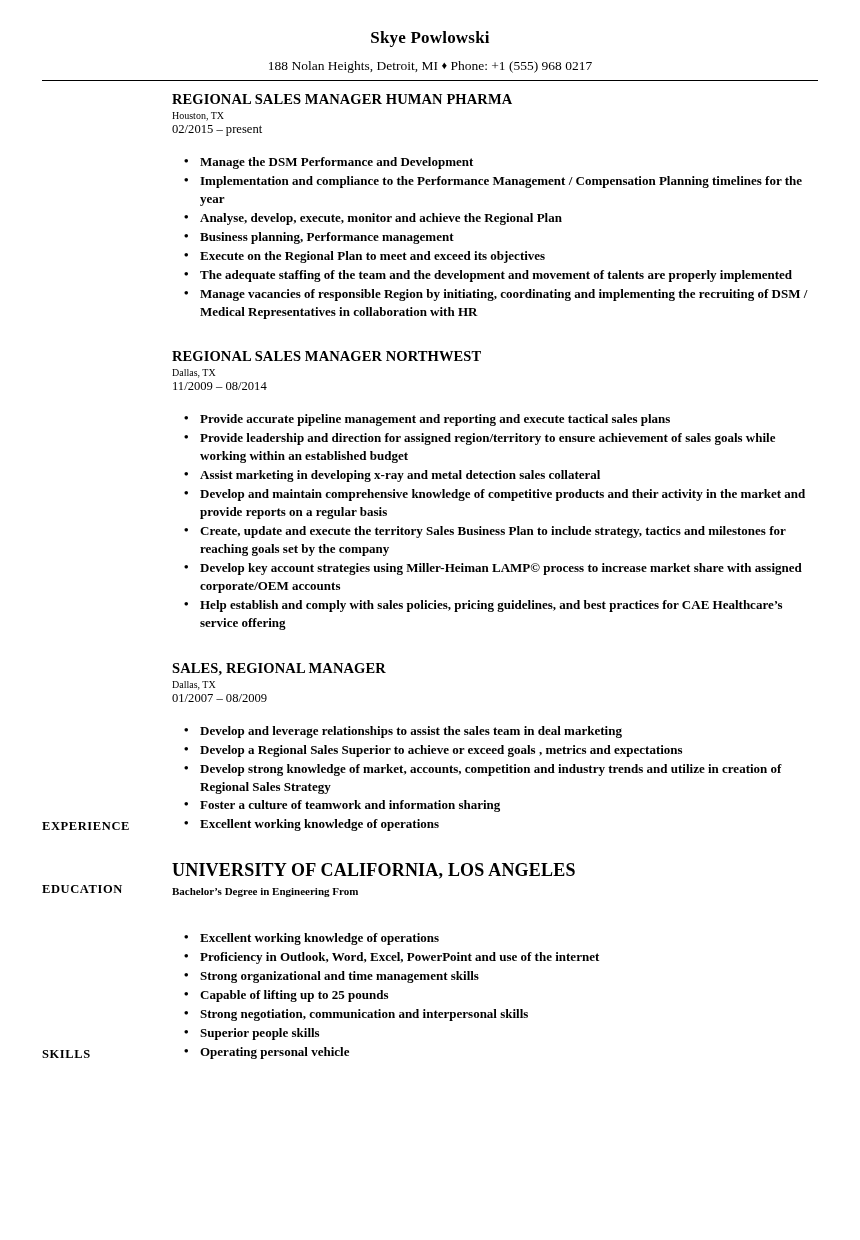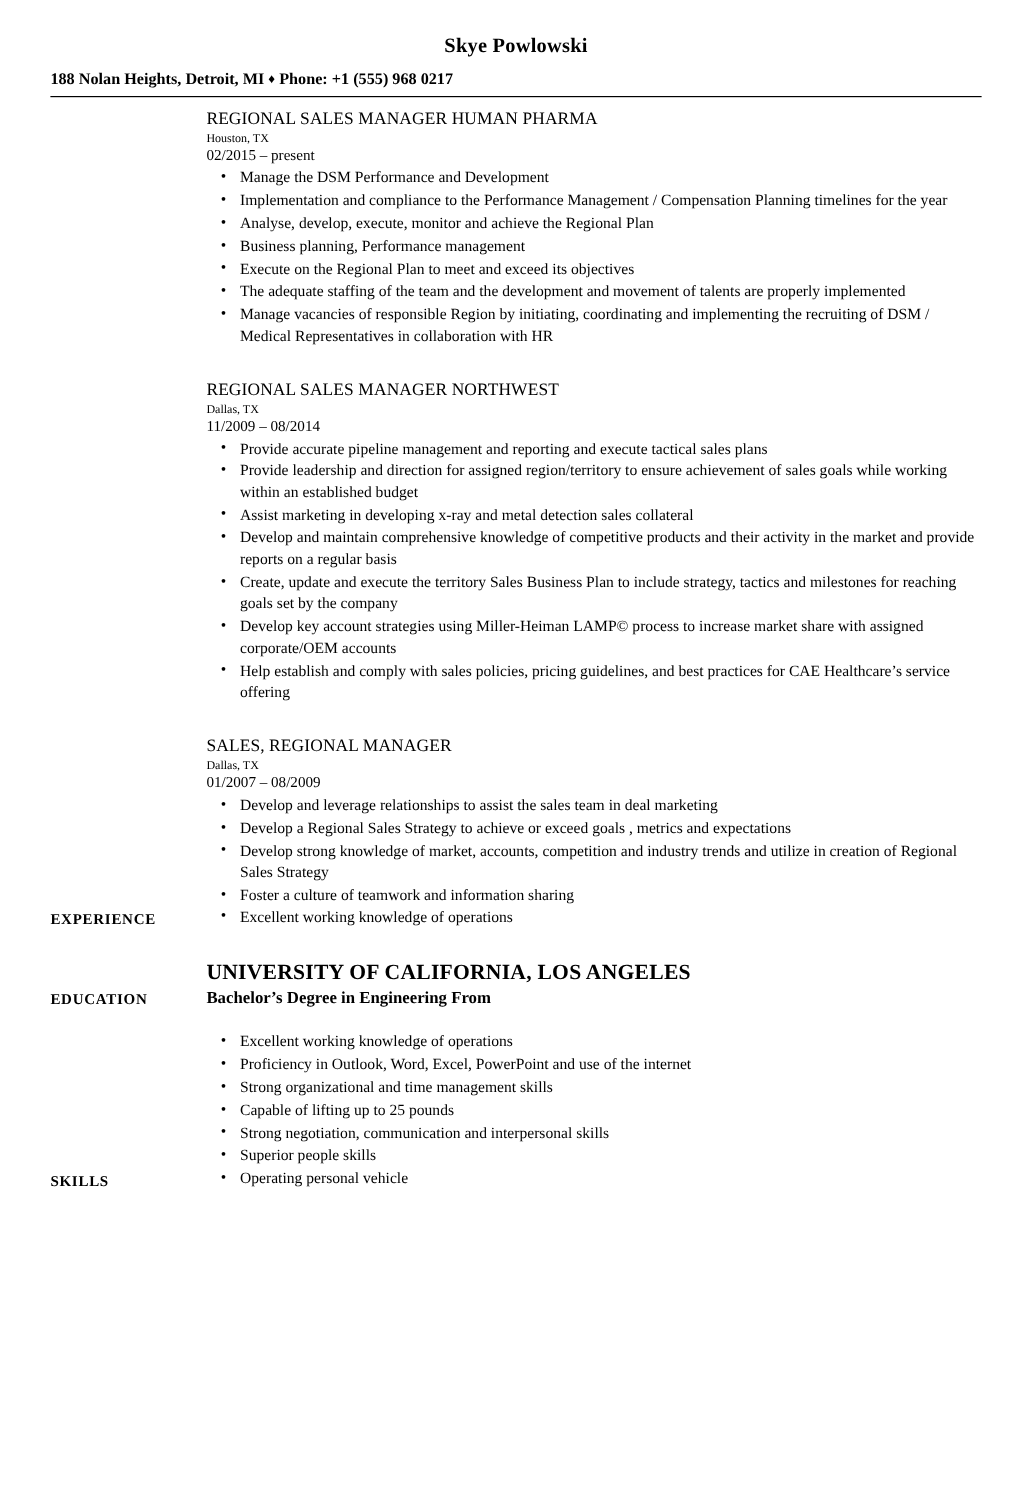--- a/index.html
+++ b/index.html
@@ -23,21 +23,22 @@
     position: relative;
   }
   .name {
     text-align: center;
     font-weight: bold;
     font-size: 17px;
     letter-spacing: 0.2px;
     margin: 6px 0 0 0;
   }
   .contact {
-    font-weight: bold;
+    text-align: center;
+    font-weight: normal;
     font-size: 13.5px;
     margin: 10px 0 6px 0;
   }
   .diamond {
     font-size: 11px;
     vertical-align: 1px;
   }
   .rule {
     border: 0;
     border-top: 1px solid #000;
@@ -57,38 +58,39 @@
     letter-spacing: 0.6px;
     padding-top: 2px;
     text-align: left;
     padding-left: 0px;
   }
   .section-body {
     flex: 1 1 auto;
     padding-left: 12px;
   }
   .job-title {
-    font-weight: normal;
+    font-weight: bold;
     font-size: 14.5px;
     margin: 0 0 1px 0;
     letter-spacing: 0.1px;
   }
   .job-loc {
     font-weight: normal;
     font-size: 10px;
     margin: 2px 0 0 0;
   }
   .job-dates {
     font-size: 12.6px;
     margin: 1px 0 2px 0;
   }
   ul.bullets {
     list-style: none;
-    margin: 2px 0 0 0;
+    margin: 16px 0 0 0;
     padding: 0;
+    font-weight: bold;
   }
   ul.bullets li {
     position: relative;
     padding-left: 28px;
     font-size: 13px;
     line-height: 1.38;
     margin: 0 0 1px 0;
     text-align: left;
   }
   ul.bullets li::before {
@@ -102,21 +104,21 @@
   .job-block:last-child { margin-bottom: 0; }
   .exp-gap { height: 6px; }
   .edu-school {
     font-weight: bold;
     font-size: 18px;
     margin: 0;
     letter-spacing: 0.2px;
   }
   .edu-degree {
     font-weight: bold;
-    font-size: 14px;
+    font-size: 11px;
     margin: 4px 0 0 0;
   }
   .spacer-edu { height: 26px; }
   .spacer-skills { height: 16px; }
 </style>
 </head>
 <body>
 
 <div class="page">
 
@@ -167,21 +169,21 @@
       </div>
 
       <div class="exp-gap"></div>
 
       <div class="job-block">
         <div class="job-title">SALES, REGIONAL MANAGER</div>
         <div class="job-loc">Dallas, TX</div>
         <div class="job-dates">01/2007 – 08/2009</div>
         <ul class="bullets">
           <li>Develop and leverage relationships to assist the sales team in deal marketing</li>
-          <li>Develop a Regional Sales Strategy to achieve or exceed goals , metrics and expectations</li>
+          <li>Develop a Regional Sales Superior to achieve or exceed goals , metrics and expectations</li>
           <li>Develop strong knowledge of market, accounts, competition and industry trends and utilize in creation of Regional Sales Strategy</li>
           <li>Foster a culture of teamwork and information sharing</li>
           <li>Excellent working knowledge of operations</li>
         </ul>
       </div>
 
     </div>
   </div>
 
   <div class="spacer-edu"></div>

